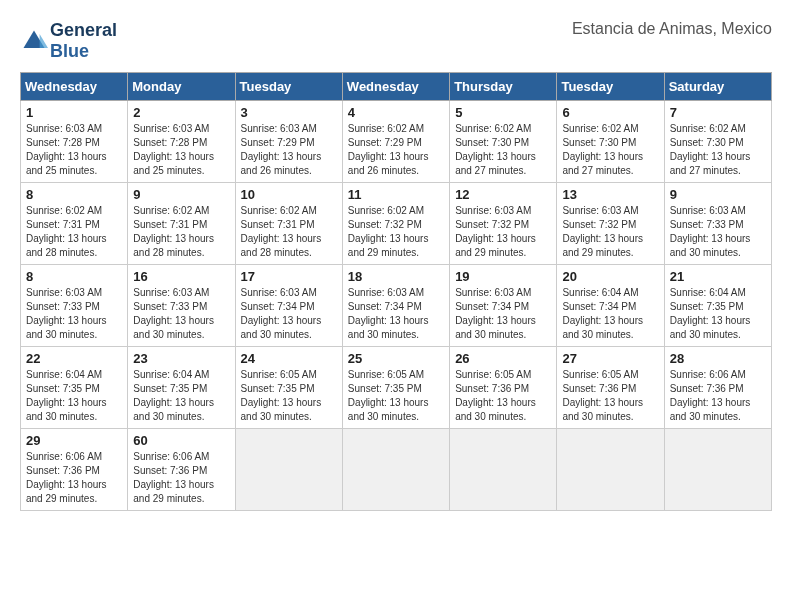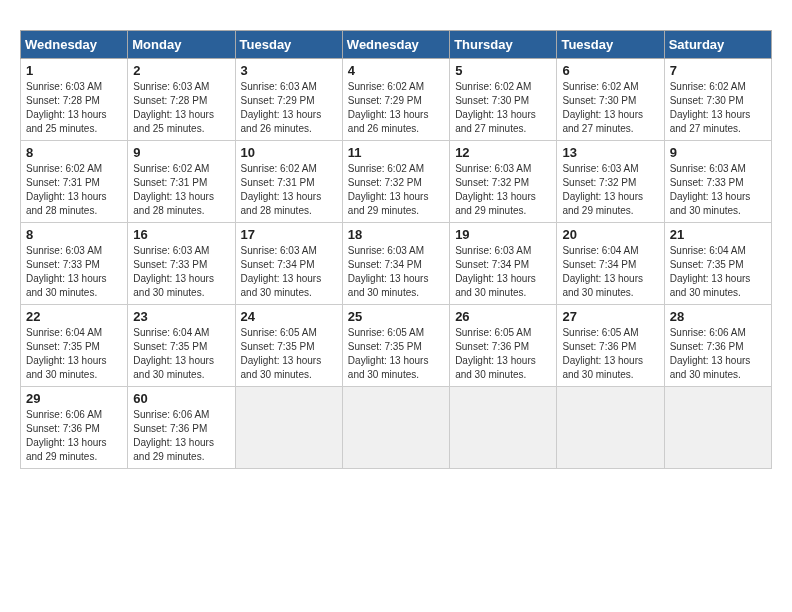--- a/index.html
+++ b/index.html
@@ -72,21 +72,32 @@
     .cell-text {
       font-size: 10px;
       line-height: 1.4;
       color: #333;
     }
   </style>
 </head>
 <body>
 
 <div class="header-area">
+  <div class="logo">
+    <svg class="logo-icon" viewBox="0 0 40 40" xmlns="http://www.w3.org/2000/svg">
+      <polygon points="20,5 35,30 5,30" fill="#2a6099"></polygon>
+      <polygon points="28,10 40,30 28,30" fill="#4a9fd4" opacity="0.7"></polygon>
+    </svg>
+    <div>
+      <div style="font-size:18px;font-weight:bold;color:#1a3a5c;">General</div>
+      <div style="font-size:18px;font-weight:bold;color:#2a6099;">Blue</div>
+    </div>
+  </div>
   <div class="title-area">
+    <div class="location">Estancia de Animas, Mexico</div>
   </div>
 </div>
 
 <table>
   <thead>
     <tr id="header-row">
         <th>Wednesday</th>
         <th>Monday</th>
         <th>Tuesday</th>
         <th>Wednesday</th>

